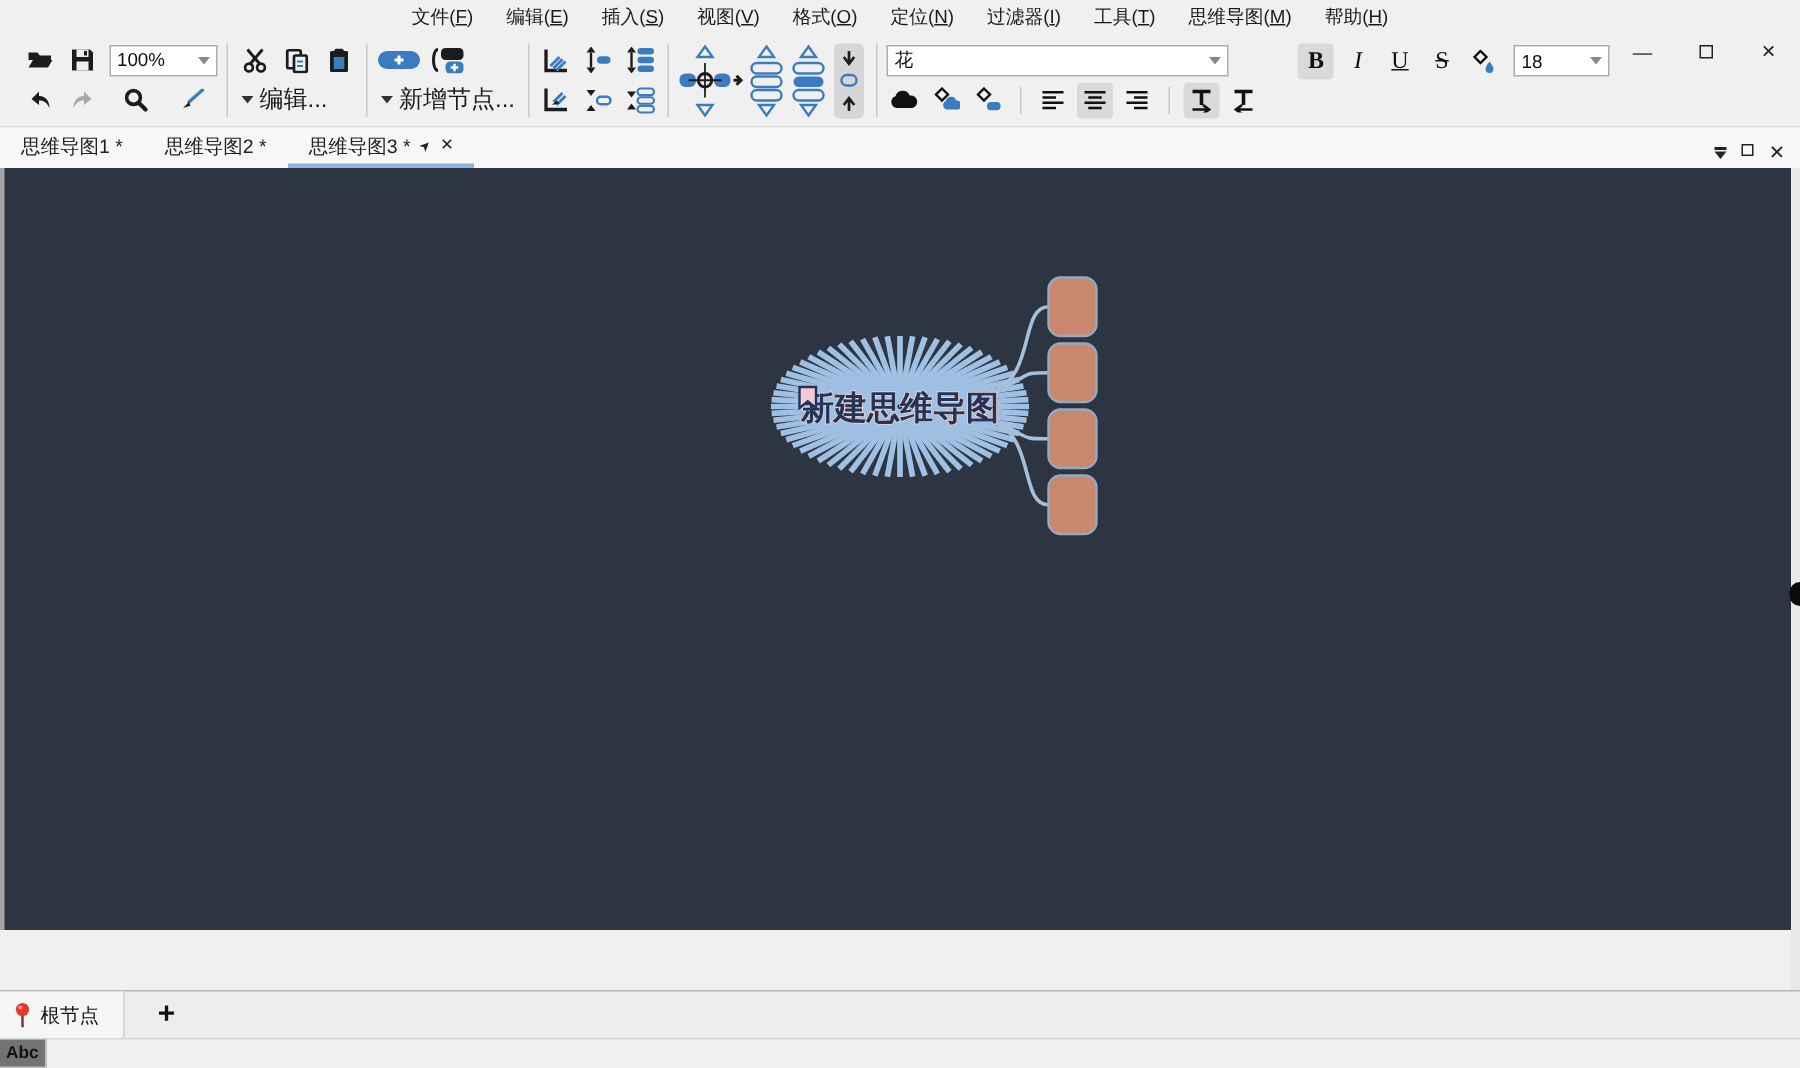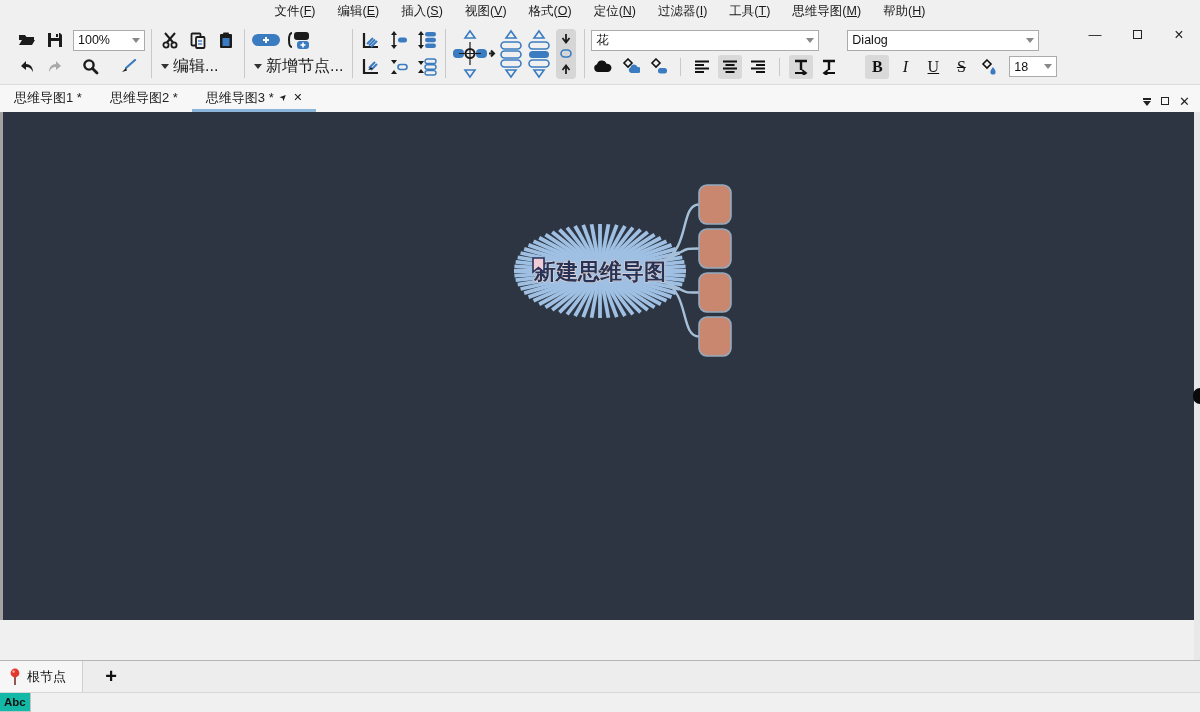--- a/index.html
+++ b/index.html
@@ -60,21 +60,21 @@
 
   
   #bottombar { top:660px; height:32px; background:#ededed; border-top:1px solid #b5b5b5; display:flex; align-items:stretch; }
   #root-tab { display:flex; align-items:center; gap:7px; background:#f6f6f6; border-right:1px solid #cfcfcf;
     padding:0 16px 0 10px; font-size:13px; color:#111; }
   #add-tab-btn { width:56px; display:flex; align-items:center; justify-content:center; font-size:20px; font-weight:bold; color:#111; }
 
   
   #statusbar { top:692px; height:20px; background:#f0f0f0; border-top:1px solid #d7d7d7; display:flex; }
   #status-abc { min-width:28px; padding:0 4px; border:1px solid #c3c3c3; border-top:none; border-left:none;
-    background:#14b8a6; font-size:11.5px; font-weight:bold; color:#111; display:flex; align-items:center; }
+    background:#737373; font-size:11.5px; font-weight:bold; color:#111; display:flex; align-items:center; }
 
   svg.ic { display:block; }
 </style>
 </head>
 <body>
 
 <div class="bar" id="titlebar">
   <div id="app-logo"></div>
   <div id="menus">
       <span class="menu-item">文件(<u>F</u>)</span>
@@ -367,46 +367,40 @@
       <div class="tb-btn">
         <svg class="ic" width="18" height="16">
           <path d="M3 2 h12 M9 2 v9" stroke="#111" stroke-width="2.4"></path>
           <path d="M15 14 h-10 m3 -3 l-4 3 l4 3" stroke="#111" stroke-width="1.8" fill="none"></path>
         </svg>
       </div>
     </div>
   </div>
 
   <div class="tb-group">
-    <div class="tb-row">
-      <div class="combo" style="width:192px;">
-        <span>Dialog</span>
-        <span class="combo-arrow"></span>
-      </div>
-    </div>
     <div class="tb-row" style="padding-left:18px;">
       <div class="tb-btn pressed">
         <span class="fmt-letter" style="font-weight:bold;">B</span>
       </div>
       <div class="tb-btn">
         <span class="fmt-letter" style="font-style:italic;">I</span>
       </div>
       <div class="tb-btn">
         <span class="fmt-letter" style="text-decoration:underline;">U</span>
       </div>
       <div class="tb-btn">
         <span class="fmt-letter" style="text-decoration:line-through;">S</span>
       </div>
       <div class="tb-btn">
         <svg class="ic" width="16" height="16">
           <path d="M6 1 l4 4 l-4 4 l-4 -4 z" fill="none" stroke="#111" stroke-width="1.6"></path>
           <path d="M12 8 c2 2.5 2.6 4 2.6 5 a2.6 2.6 0 0 1 -5.2 0 c0 -1 0.6 -2.5 2.6 -5 z" fill="#3b7cc0"></path>
         </svg>
       </div>
-      <div class="combo" style="width:48px; margin-left:4px;">
+      <div class="combo" style="width:64px; margin-left:4px;">
         <span>18</span>
         <span class="combo-arrow"></span>
       </div>
     </div>
   </div>
 </div>
 
 <div class="bar" id="tabbar">
   <div id="tabs-holder" style="display:flex; align-items:flex-end;">
       <div class="map-tab">

